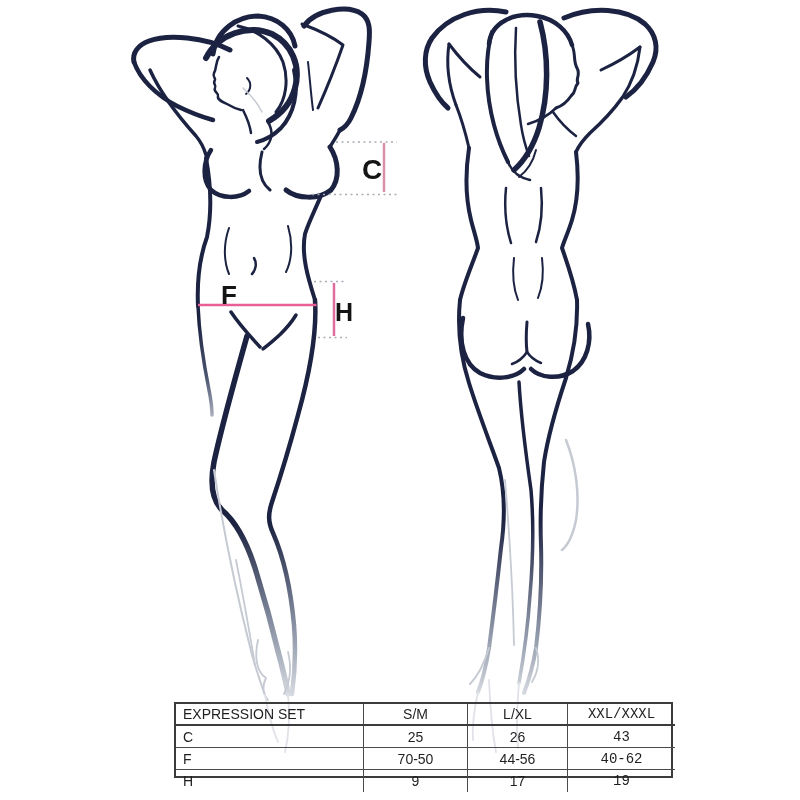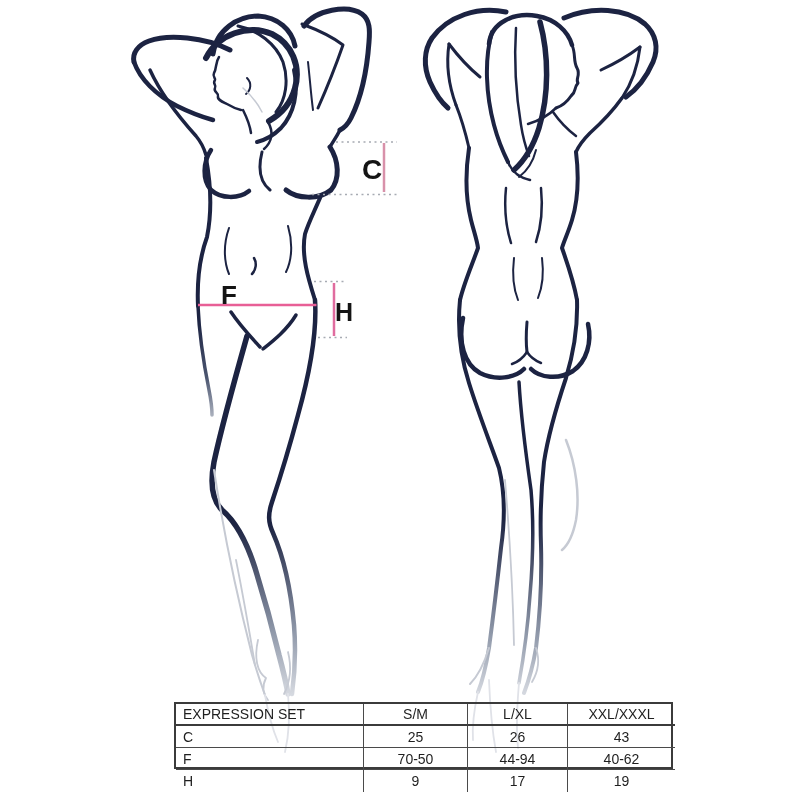--- a/index.html
+++ b/index.html
@@ -6,30 +6,30 @@
   .canvas{position:relative;width:800px;height:800px;background:#ffffff;overflow:hidden;
           font-family:"Liberation Sans", sans-serif;}
   .artwork{position:absolute;left:0;top:0;width:800px;height:800px;}
   
   .meas-label{position:absolute;color:#141414;font-weight:600;line-height:1;
               font-family:"Liberation Sans", sans-serif;}
   .label-c{left:362px;top:156px;font-size:28px;}
   .label-f{left:221px;top:282px;font-size:26px;}
   .label-h{left:335px;top:300px;font-size:25px;}
   
-  .size-table{position:absolute;left:174px;top:702px;width:499px;height:67px;
+  .size-table{position:absolute;left:174px;top:702px;width:499px;height:76px;
               display:grid;grid-template-columns:188px 104px 100px 107px;
               grid-template-rows:22px 22px 22px 22px;
               border:2px solid #3b3b3b;box-sizing:border-box;
               font-size:14px;color:#1f1f1f;background:transparent;}
   .cell{border-right:1px solid #4a4a4a;border-bottom:1px solid #4a4a4a;
         display:flex;align-items:center;justify-content:center;
         box-sizing:border-box;background:transparent;white-space:nowrap;}
   .cell.left{justify-content:flex-start;padding-left:7px;}
-  .cell.lastcol{border-right:none;}
+  .cell.lastcol{border-right:none;font-family:Liberation Mono, monospace;}
   .cell.lastrow{border-bottom:none;}
   .cell.head{border-bottom:2px solid #3b3b3b;}
 </style>
 </head>
 <body>
 
 <div class="canvas">
 
   <svg class="artwork" viewBox="0 0 800 800">
     <defs>
@@ -183,21 +183,21 @@
     <div class="cell head">L/XL</div>
     <div class="cell head lastcol">XXL/XXXL</div>
 
     <div class="cell left">C</div>
     <div class="cell">25</div>
     <div class="cell">26</div>
     <div class="cell lastcol">43</div>
 
     <div class="cell left">F</div>
     <div class="cell">70-50</div>
-    <div class="cell">44-94</div>
+    <div class="cell">44-56</div>
     <div class="cell lastcol">40-62</div>
 
     <div class="cell left lastrow">H</div>
     <div class="cell lastrow">9</div>
     <div class="cell lastrow">17</div>
     <div class="cell lastcol lastrow">19</div>
   </div>
 
 </div>
 

